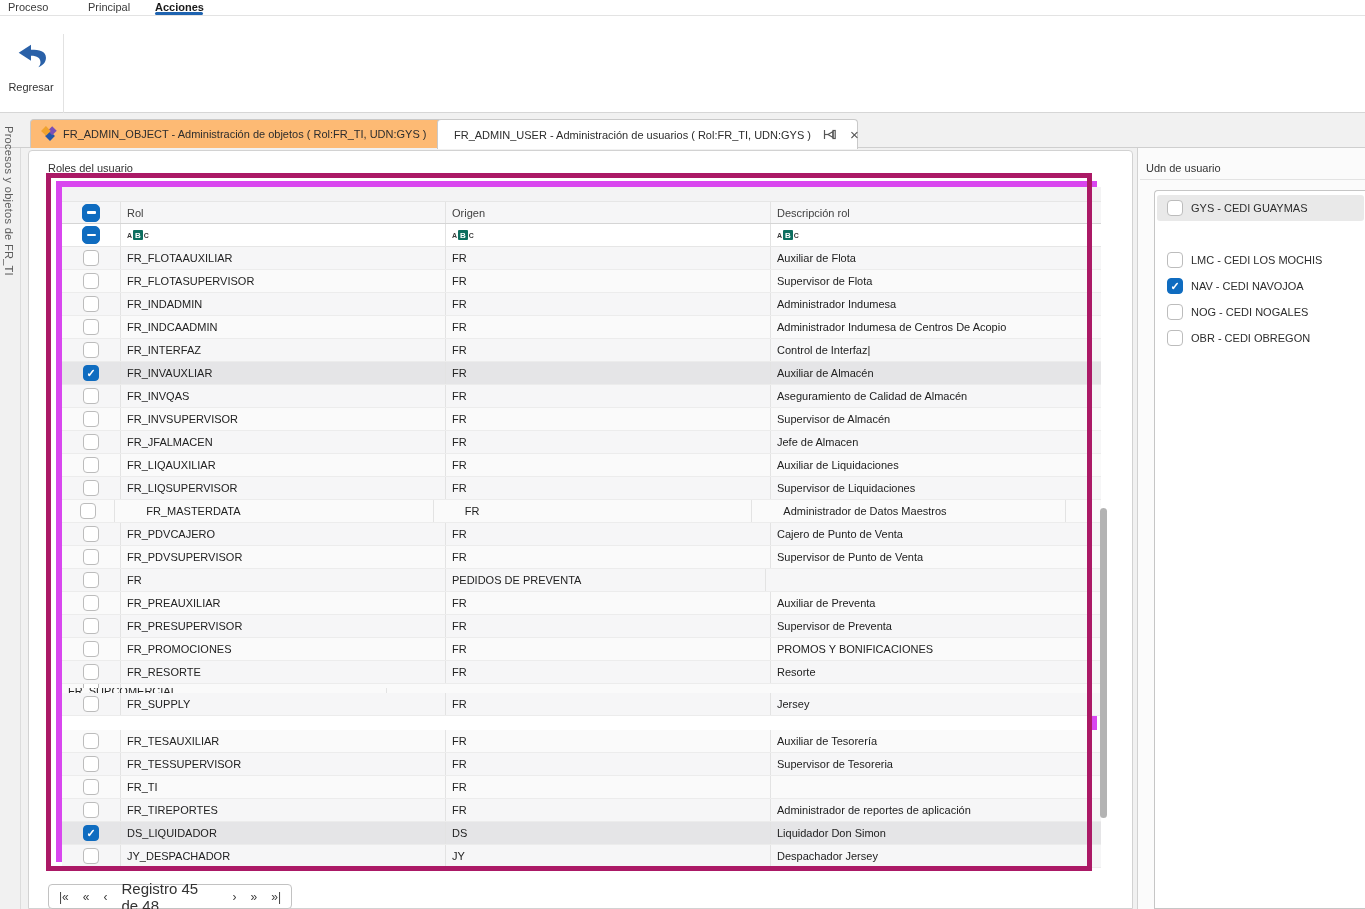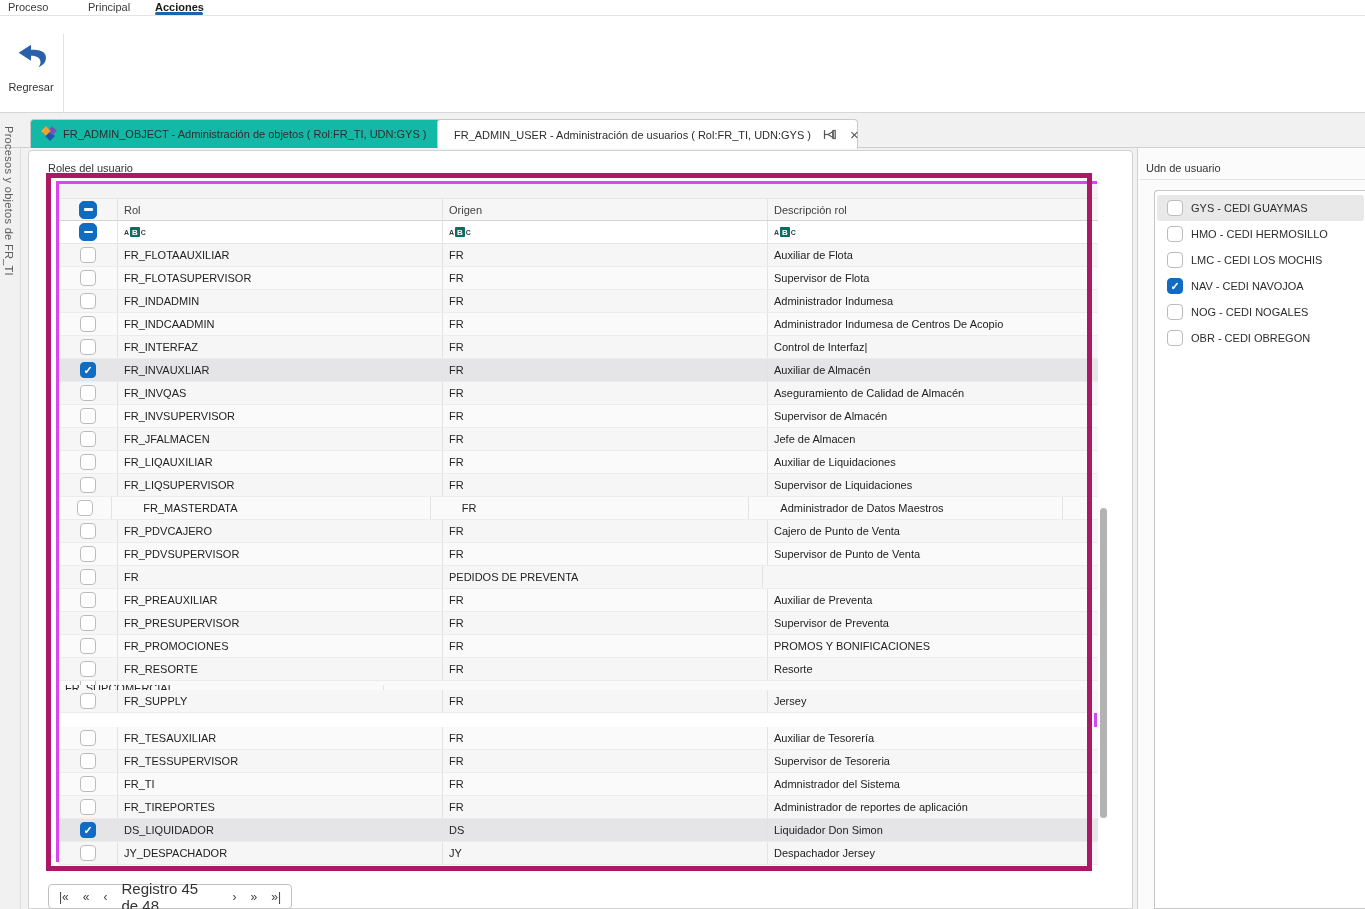--- a/index.html
+++ b/index.html
@@ -16,35 +16,35 @@
   #ribbon-body { left:0; top:16px; width:1365px; height:94px; background:#ffffff; }
   #group-sep { left:63px; top:18px; width:1px; height:88px; background:#e2e2e2; }
   #regresar-btn { left:2px; top:20px; width:58px; height:84px; display:flex; flex-direction:column; align-items:center; justify-content:flex-start; cursor:pointer; }
   #regresar-btn svg { margin-top:4px; }
   #regresar-label { margin-top:9px; color:#333; }
 
   
   #tabstrip { left:0; top:113px; width:1365px; height:35px; background:#f1f1f1; }
   #tabstrip-line { left:0; top:147px; width:1365px; height:1px; background:#cfcfcf; }
   .doctab { position:absolute; top:119px; height:29px; display:flex; align-items:center; gap:6px; padding:0 10px; border:1px solid #c9c9c9; border-bottom:none; border-radius:4px 4px 0 0; cursor:pointer; }
-  #doctab-0 { left:30px; width:481px; background:#14b8a6; }
+  #doctab-0 { left:30px; width:481px; background:#fdba74; }
   #doctab-1 { left:437px; width:421px; background:#ffffff; height:30px; z-index:3; }
   .doctab .tab-label { white-space:nowrap; color:#2d2d2d; }
   .tab-ctl { color:#555; font-size:13px; margin-left:6px; cursor:pointer; display:flex; align-items:center; }
 
   
   #left-dock { left:0; top:148px; width:21px; height:761px; background:#f1f1f1; border-right:1px solid #dcdcdc; }
   #left-dock-label { position:absolute; left:3px; top:126px; writing-mode:vertical-rl; color:#5c5c5c; white-space:nowrap; letter-spacing:0.3px; }
 
   
   #main-panel { left:28px; top:150px; width:1105px; height:759px; background:#ffffff; border:1px solid #d2d2d2; border-radius:4px 4px 0 0; }
   #roles-title { left:48px; top:162px; color:#333; }
 
   
-  #grid { left:56px; top:181px; width:1041px; height:681px; background:#ffffff; border:3px solid #d946ef; }
+  #grid { left:56px; top:181px; width:1041px; height:681px; background:#ffffff; border:6px solid #d946ef; }
   #grid-topstrip { position:absolute; left:0; top:0; width:1039px; height:15px; background:#f3f3f4; border-bottom:1px solid #e6e6e6; }
   .grid-row { position:absolute; left:0; width:1039px; height:23px; display:flex; }
   #grid-header { top:15px; height:22px; background:#f6f6f7; border-bottom:1px solid #d5d5d5; }
   #grid-filter { top:37px; height:23px; background:#ffffff; border-bottom:1px solid #e6e6e6; }
   .cell { height:100%; display:flex; align-items:center; border-right:1px solid #e3e3e3; padding-left:6px; overflow:hidden; white-space:nowrap; }
   .c0 { width:59px; justify-content:center; padding-left:0; }
   .c1 { width:325px; } .c2 { width:325px; } .c3 { width:320px; }
   .c4 { width:10px; border-right:none; }
   #grid-body { position:absolute; left:0; top:60px; width:1039px; }
   #grid-body .grid-row { border-bottom:1px solid #ececec; background:#f6f6f7; }
@@ -389,21 +389,20 @@
         <div class="cell c2">FR</div>
         <div class="cell c3">Supervisor de Tesoreria</div>
         <div class="cell c4"></div>
       </div>
       <div class="grid-row alt" style="top: 529px;">
         <div class="cell c0">
           <span class="cb"></span>
         </div>
         <div class="cell c1">FR_TI</div>
         <div class="cell c2">FR</div>
-        <div class="cell c3">Admnistrador del Sistema</div>
         <div class="cell c4"></div>
       </div>
       <div class="grid-row" style="top: 552px;">
         <div class="cell c0">
           <span class="cb"></span>
         </div>
         <div class="cell c1">FR_TIREPORTES</div>
         <div class="cell c2">FR</div>
         <div class="cell c3">Administrador de reportes de aplicación</div>
         <div class="cell c4"></div>
@@ -443,24 +442,20 @@
 </div>
 
 <div id="right-panel" class="abs"></div>
 <div id="udn-title" class="abs">Udn de usuario</div>
 <div id="udn-underline" class="abs"></div>
 <div id="udn-list" class="abs">
     <div class="udn-item focused" style="top: 4px;">
       <span class="cb"></span>
       <span class="udn-label">GYS - CEDI GUAYMAS</span>
     </div>
-    <div class="udn-item" style="top: 30px;">
-      <span class="cb"></span>
-      <span class="udn-label">HMO - CEDI HERMOSILLO</span>
-    </div>
     <div class="udn-item" style="top: 56px;">
       <span class="cb"></span>
       <span class="udn-label">LMC - CEDI LOS MOCHIS</span>
     </div>
     <div class="udn-item" style="top: 82px;">
       <span class="cb cb-on"></span>
       <span class="udn-label">NAV - CEDI NAVOJOA</span>
     </div>
     <div class="udn-item" style="top: 108px;">
       <span class="cb"></span>

